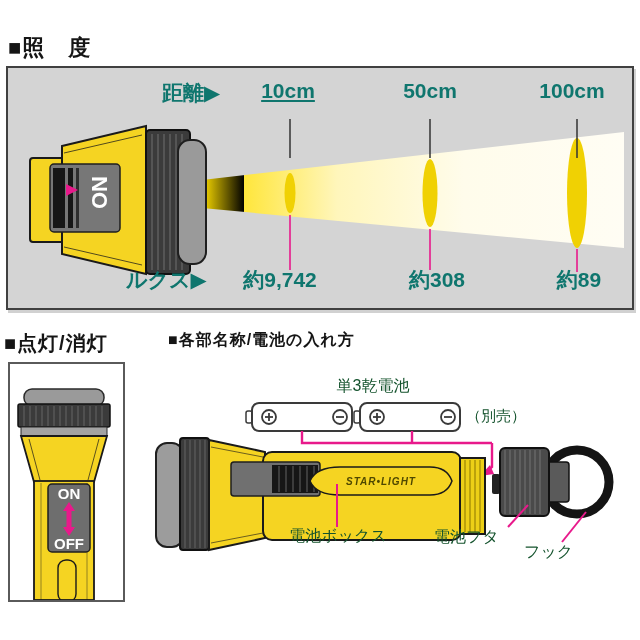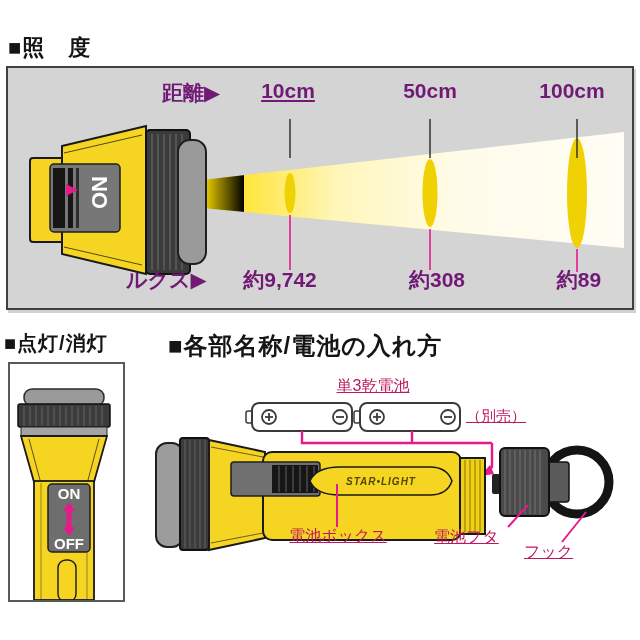--- a/index.html
+++ b/index.html
@@ -1,25 +1,25 @@
 <!DOCTYPE html>
 <html><head>
 <meta charset="utf-8">
 <style>
   html,body{margin:0;padding:0;background:#fff;}
   #stage{position:relative;width:640px;height:640px;background:#fff;overflow:hidden;
          font-family:"Liberation Sans","DejaVu Sans",sans-serif;color:#111;}
   .abs{position:absolute;}
   .sec-title{font-size:21px;font-weight:bold;color:#151515;letter-spacing:1px;white-space:nowrap;}
-  .meas{font-size:21px;font-weight:600;color:#701a75;white-space:nowrap;}
+  .meas{font-size:21px;font-weight:600;color:#0f766e;white-space:nowrap;}
   .ctr{transform:translateX(-50%);}
   .panel{background:#d4d4d4;border:2px solid #404040;box-sizing:border-box;
          box-shadow:2px 3px 0 rgba(0,0,0,.18);}
   .onoffbox{background:#fff;border:2px solid #5a5a5a;box-sizing:border-box;overflow:hidden;}
-  .plabel{font-size:16px;color:#be185d;white-space:nowrap;text-decoration:underline;}
+  .plabel{font-size:16px;color:#14532d;white-space:nowrap;}
   .inst{font-size:14px;color:#111;line-height:1.45;white-space:nowrap;}
   svg{display:block;}
 </style>
 </head>
 <body>
 
 <div id="stage">
 
   <div class="abs sec-title" style="left:8px;top:33px;font-size:22px;">■照　度</div>
 
@@ -121,21 +121,21 @@
       <rect x="38" y="120" width="42" height="68" rx="4" fill="#6e6e6e" stroke="#1f1f1f" stroke-width="1.5"></rect>
       <text x="59" y="135" text-anchor="middle" font-size="15" font-weight="bold" fill="#fff" font-family="Liberation Sans, DejaVu Sans, sans-serif">ON</text>
       <polygon points="53,147 65,147 59,138" fill="#e8198b"></polygon>
       <line x1="59" y1="146" x2="59" y2="164" stroke="#e8198b" stroke-width="5"></line>
       <polygon points="53,163 65,163 59,172" fill="#e8198b"></polygon>
       <text x="59" y="185" text-anchor="middle" font-size="15" font-weight="bold" fill="#fff" font-family="Liberation Sans, DejaVu Sans, sans-serif">OFF</text>
       <rect x="48" y="196" width="18" height="42" rx="8" fill="none" stroke="#1a1a1a" stroke-width="1.4"></rect>
     </svg>
   </div>
 
-  <div class="abs sec-title" style="left:168px;top:330px;font-size:24px;">■各部名称/電池の入れ方</div>
+  <div class="abs sec-title" style="left:168px;top:330px;font-size:16px;">■各部名称/電池の入れ方</div>
 
   <svg class="abs" style="left:130px;top:370px;" width="510" height="200" viewBox="0 0 510 200">
 
     <g>
       <rect x="116" y="41" width="6" height="12" rx="2" fill="#fff" stroke="#3a3a3a" stroke-width="1.5"></rect>
       <rect x="122" y="33" width="100" height="28" rx="7" fill="#fff" stroke="#3a3a3a" stroke-width="2"></rect>
       <g stroke="#3a3a3a" stroke-width="1.8" fill="none">
         <circle cx="139" cy="47" r="7"></circle>
           <line x1="135" y1="47" x2="143" y2="47"></line>
           <line x1="139" y1="43" x2="139" y2="51"></line>

